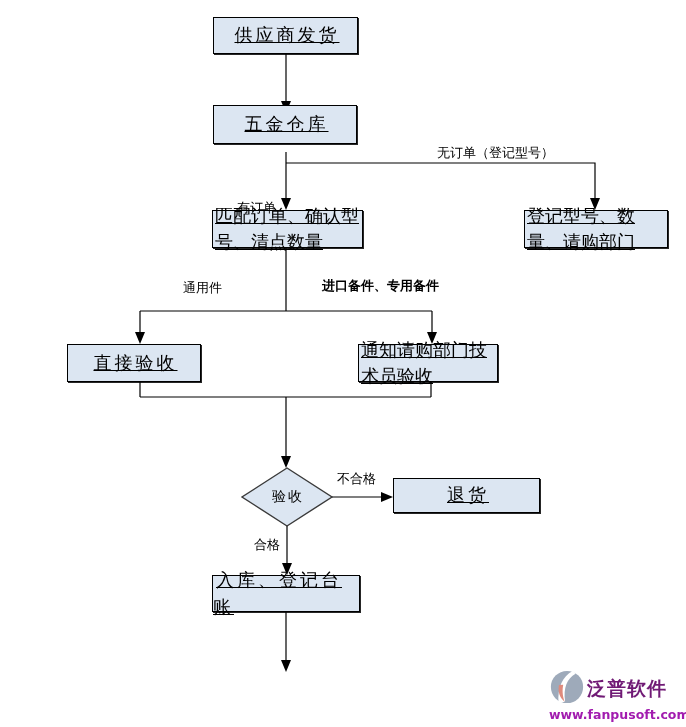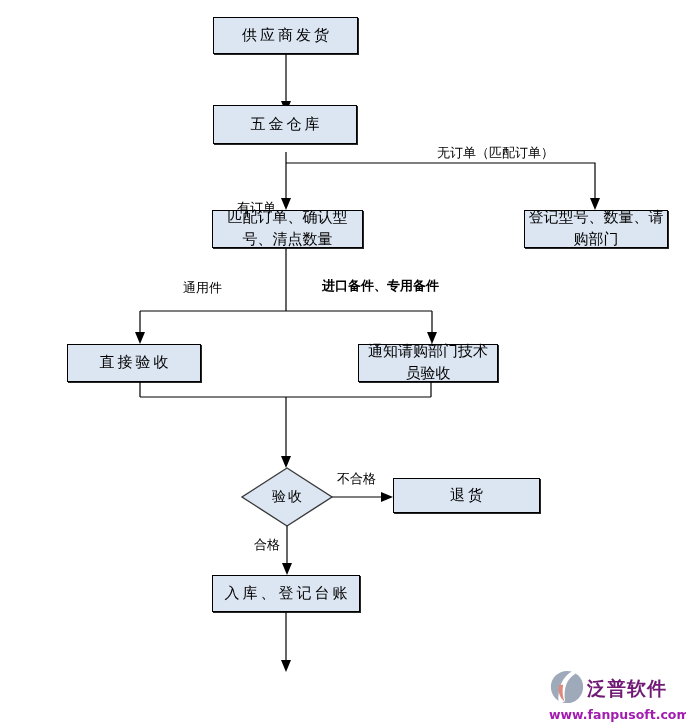--- a/index.html
+++ b/index.html
@@ -11,23 +11,24 @@
     color:#000;
     overflow:hidden;
   }
   .connectors{position:absolute;left:0;top:0;z-index:1;}
   .node{
     position:absolute;z-index:2;
     background:#dce6f2;
     border:1px solid #000;
     box-shadow:1px 1px 0 rgba(0,0,0,.85);
     display:flex;align-items:center;justify-content:center;
-    text-align:center;
-    font-size:15px;line-height:1.45;
+    text-align:left;
+    font-size:18px;line-height:1.45;
     box-sizing:border-box;
+    text-decoration:underline;
   }
   .node.spaced{letter-spacing:3px;text-indent:3px;}
   .node.wrap{padding:12px 2px;letter-spacing:0;}
   .edge-label{
     position:absolute;z-index:3;
     font-size:13px;white-space:nowrap;
   }
   .edge-label.bold{font-weight:bold;}
   .decision-label{
     position:absolute;z-index:3;
@@ -97,21 +98,21 @@
 
   <div class="node spaced" style="left:393px;top:478px;width:147px;height:35px;">退货</div>
 
   <div class="node spaced" style="left:212px;top:575px;width:148px;height:37px;">入库、登记台账</div>
 
 
   <div class="decision-label" style="left:242px;top:488px;">验收</div>
 
   <span class="edge-label" style="left:237px;top:186px;margin-top:13px;">有订单</span>
 
-  <span class="edge-label" style="left:437px;top:144px;">无订单（匹配订单）</span>
+  <span class="edge-label" style="left:437px;top:144px;">无订单（登记型号）</span>
 
   <span class="edge-label" style="left:183px;top:279px;">通用件</span>
 
   <span class="edge-label bold" style="left:322px;top:277px;">进口备件、专用备件</span>
 
   <span class="edge-label" style="left:337px;top:470px;">不合格</span>
 
   <span class="edge-label" style="left:254px;top:536px;">合格</span>
 
   <div class="logo">

